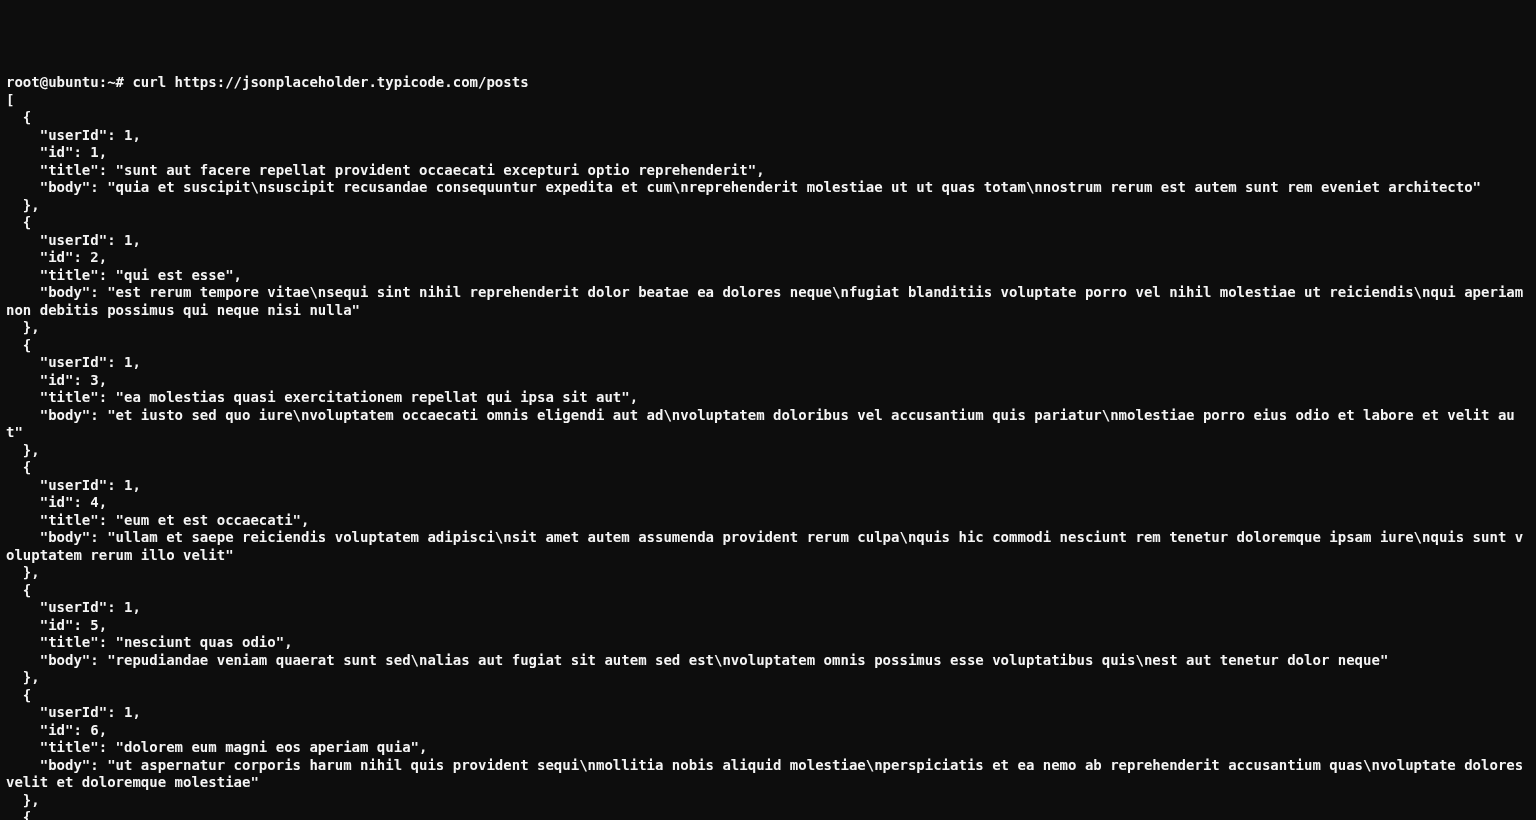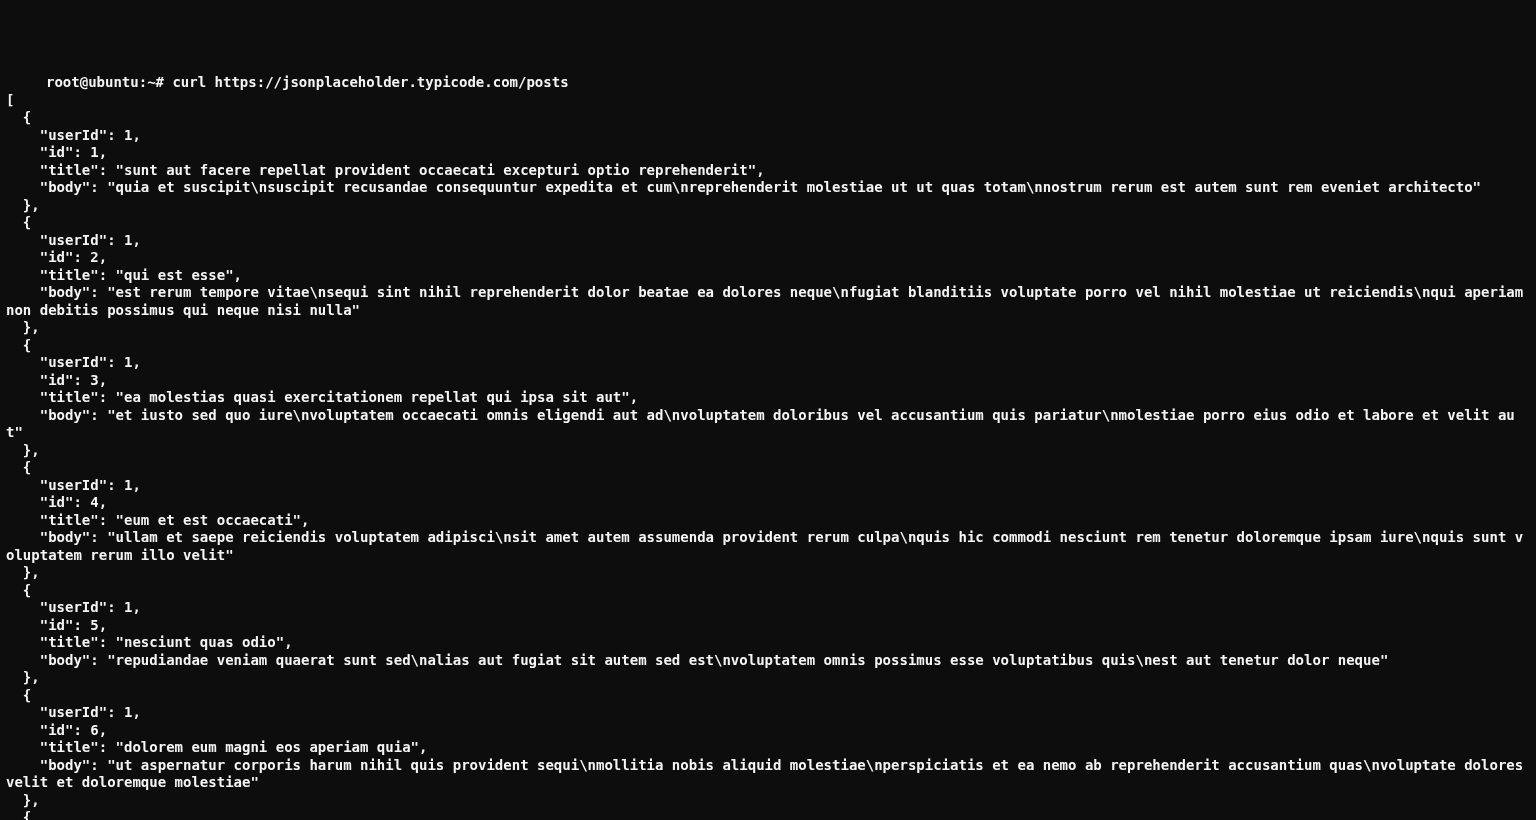--- a/index.html
+++ b/index.html
@@ -16,21 +16,20 @@
       padding: 4px 6px;
       width: 1536px;
       height: 820px;
       overflow: hidden;
       white-space: pre-wrap;
       word-break: break-all;
       font-weight: 600;
     }
     .prompt {
       display: inline;
-      margin-left: 40px;
     }
     .command {
       display: inline;
     }
     .output {
       display: inline;
     }
   </style>
 </head>
 <body>

